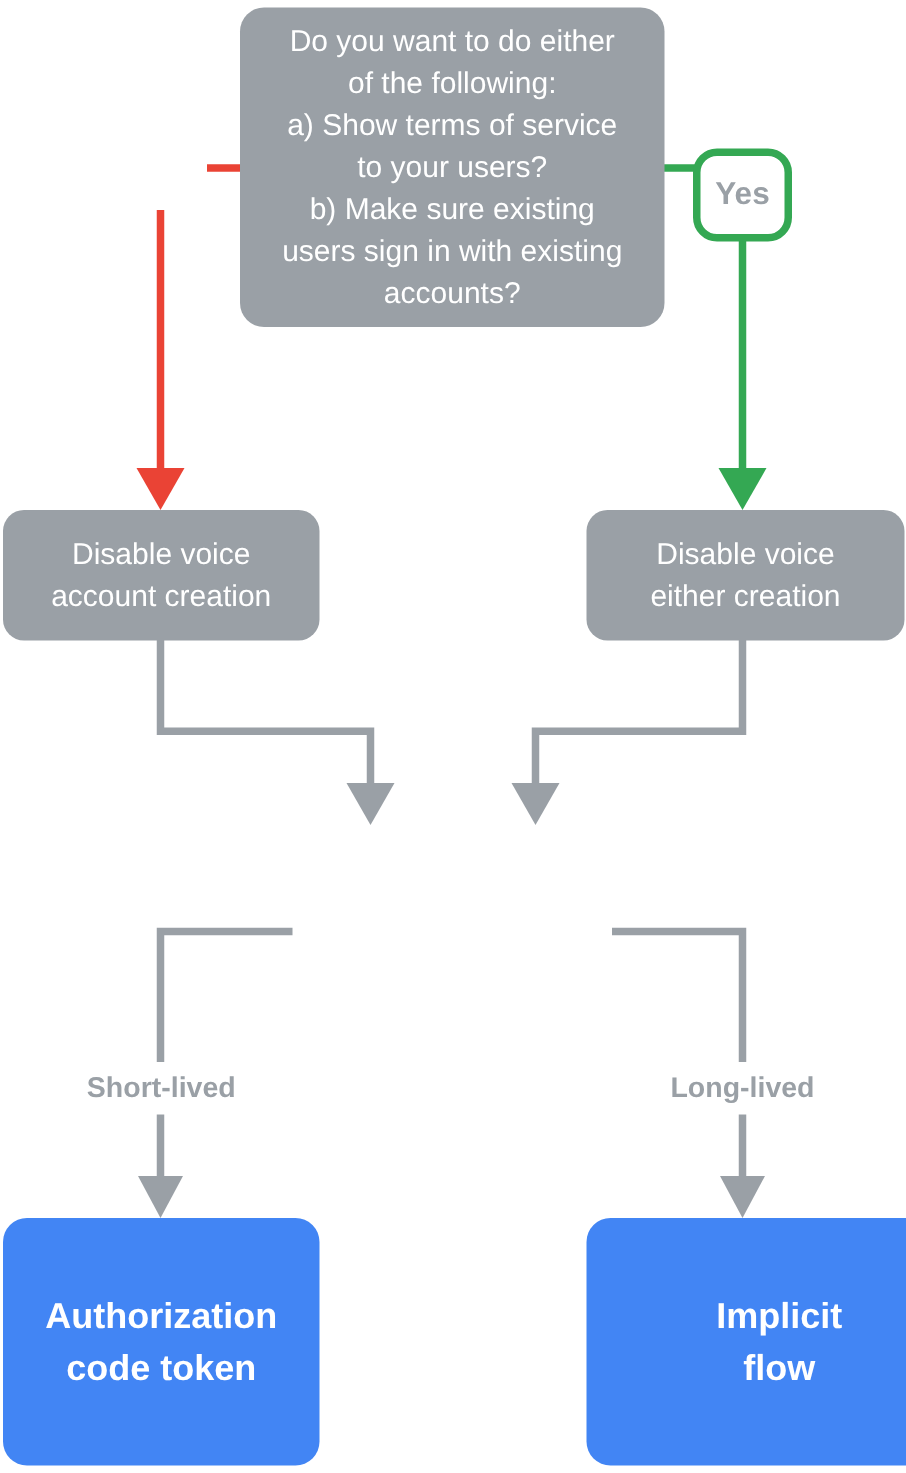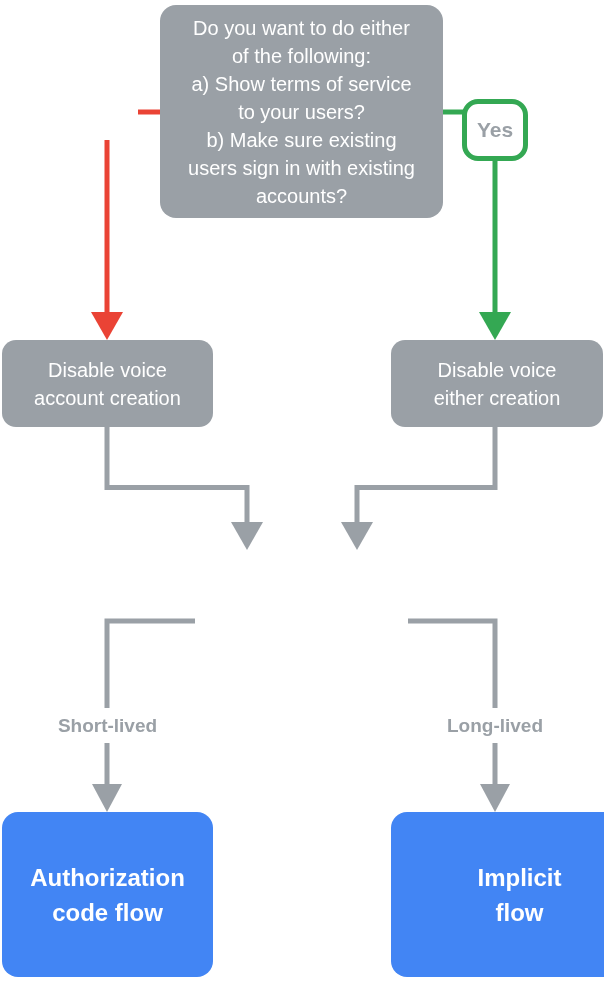--- a/index.html
+++ b/index.html
@@ -116,21 +116,21 @@
   <div class="abs node branch-label" style="left:23px; top:708px; width:169px; height:35px;">
     <span>Short-lived</span>
   </div>
 
   <div class="abs node branch-label" style="left:411px; top:708px; width:168px; height:35px;">
     <span>Long-lived</span>
   </div>
 
   <div class="abs node blue-box" style="left:2px; top:812px; width:211px; height:165px;">
     <span>Authorization
-code flow</span>
+code token</span>
   </div>
 
   <div class="abs node blue-box" style="left:391px; top:812px; width:257px; height:165px;">
     <span>Implicit
 flow</span>
   </div>
 
 </div>
 
 </body></html>

